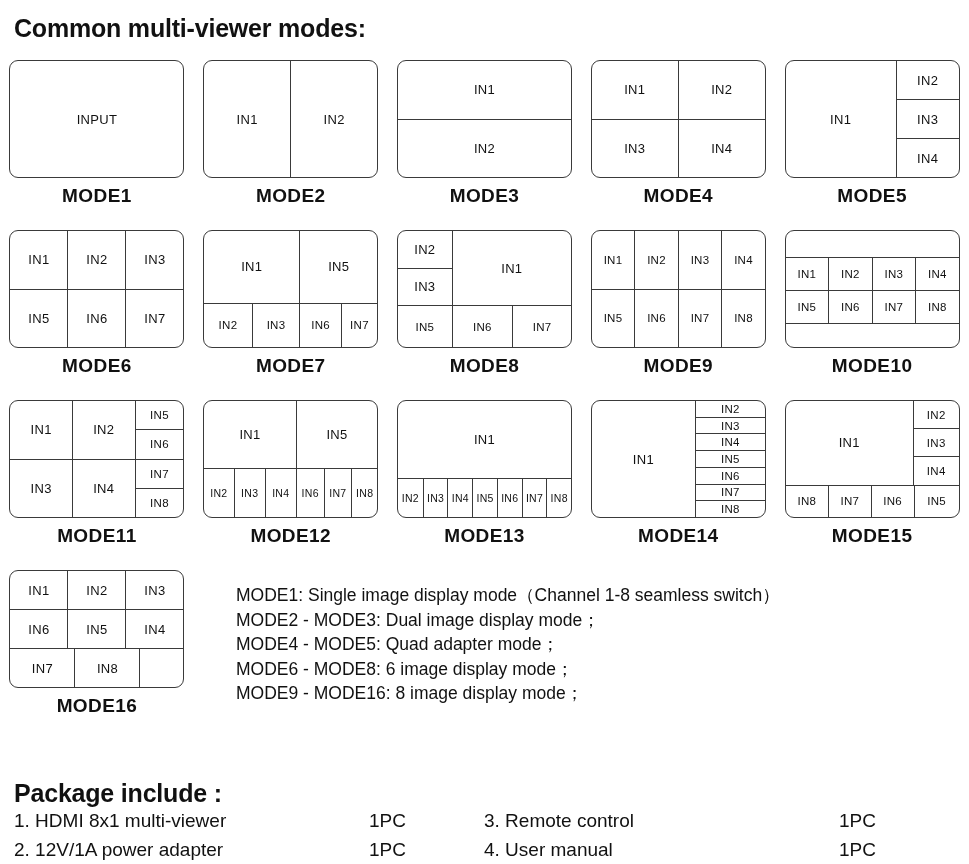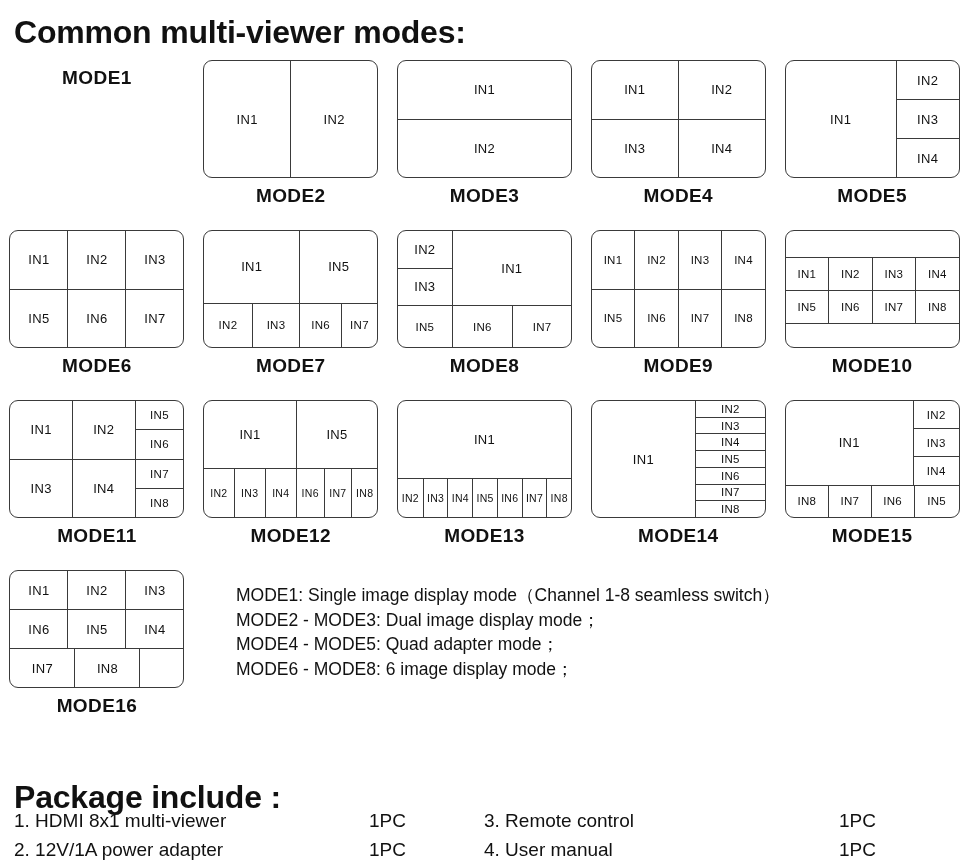--- a/index.html
+++ b/index.html
@@ -12,21 +12,21 @@
     width: 969px;
     height: 864px;
     font-family: "Liberation Sans", sans-serif;
     color: #1a1a1a;
     position: relative;
     overflow: hidden;
   }
 
   
   .heading {
-    font-size: 32px;
+    font-size: 25px;
     font-weight: bold;
     letter-spacing: -0.2px;
     color: #111111;
   }
   #modes-heading {
     position: absolute;
     left: 14px;
     top: 14px;
   }
   #package-heading {
@@ -121,20 +121,23 @@
 </head>
 <body>
 
 <div class="heading" id="modes-heading">Common multi-viewer modes:</div>
 
 <div id="modes-grid">
 
   <div class="mode-row">
 
     <div class="mode-cellwrap">
+      <div class="mode-box">
+        <div class="cell fill">INPUT</div>
+      </div>
       <div class="mode-label">MODE1</div>
     </div>
 
     <div class="mode-cellwrap">
       <div class="mode-box row">
         <div class="cell fill">IN1</div>
         <div class="cell fill bl">IN2</div>
       </div>
       <div class="mode-label">MODE2</div>
     </div>
@@ -380,20 +383,21 @@
       <div class="mode-label">MODE16</div>
     </div>
   </div>
 </div>
 
 <div id="mode-desc">
   <div>MODE1:  Single image display mode（Channel 1-8 seamless switch）</div>
   <div>MODE2 - MODE3:  Dual image display mode；</div>
   <div>MODE4 - MODE5:  Quad adapter mode；</div>
   <div>MODE6 - MODE8:  6 image display mode；</div>
+  <div>MODE9 - MODE16:  8 image display mode；</div>
 </div>
 
 <div class="heading" id="package-heading">Package include :</div>
 
 <div id="package-list">
   <div class="pkg-row">
     <div class="pkg-col">
       <span class="pkg-name">1. HDMI 8x1 multi-viewer</span>
       <span class="pkg-qty">1PC</span>
     </div>

